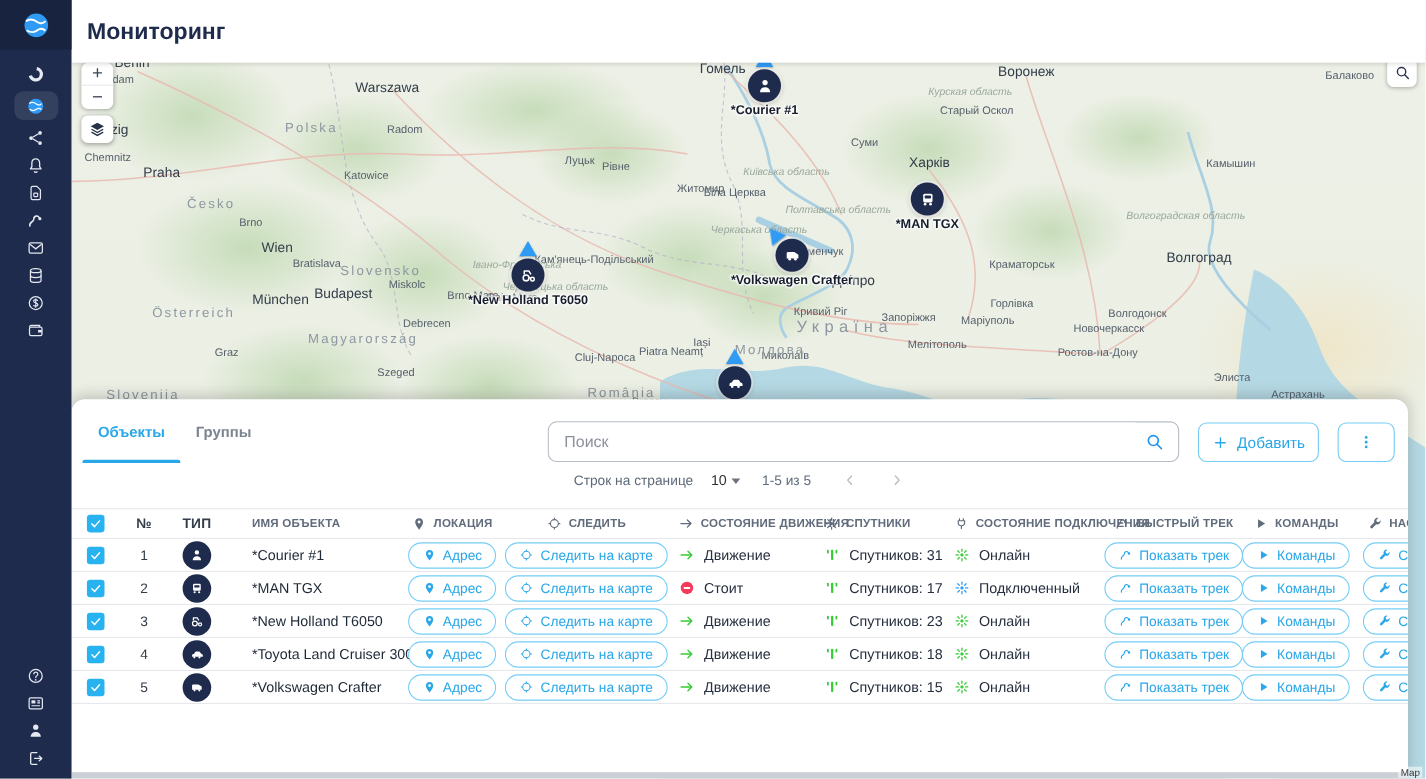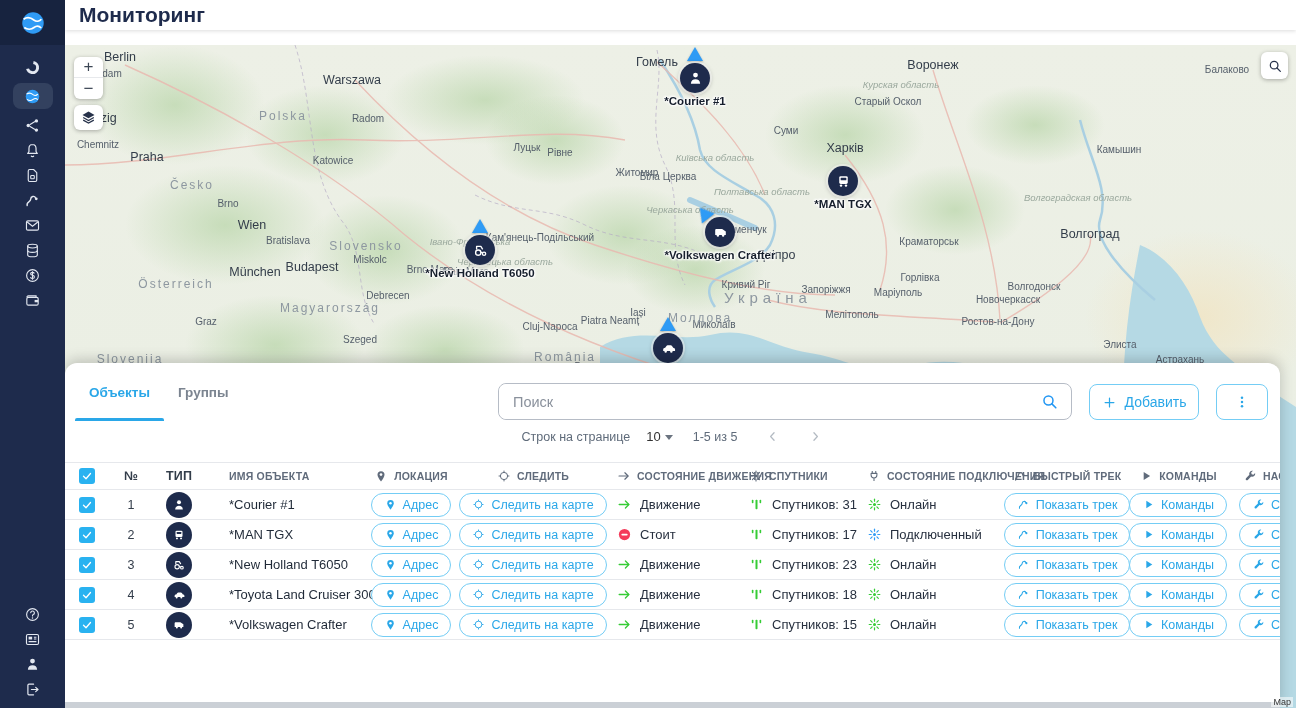--- a/index.html
+++ b/index.html
@@ -14,21 +14,21 @@
   .logo svg { width:30px; height:30px; color:#2f9bf5; }
   .snav { display:flex; flex-direction:column; align-items:center; gap:7px; margin-top:13px; }
   .snav.bottom { margin-top:auto; margin-bottom:10px; }
   .sitem { width:40px; height:18px; display:flex; align-items:center; justify-content:center; border-radius:8px; cursor:pointer; }
   .sitem svg { width:17px; height:17px; color:#e3e8f1; }
   .sitem.active { height:26px; background:#33415f; }
   .sitem.active svg { color:#2f9bf5; width:19px; height:19px; }
 
   
   .main { position:relative; flex:1; height:708px; }
-  header { position:absolute; top:0; left:0; right:0; height:30px; background:#fff; z-index:30;
+  header { position:absolute; top:0; left:0; right:0; height:57px; background:#fff; z-index:30;
     display:flex; align-items:center; padding:0 14px; box-shadow:0 1px 4px rgba(0,0,0,.14); }
   .title { font-size:21px; font-weight:700; color:#1e2b4c; }
   .hright { margin-left:auto; display:flex; align-items:center; gap:17px; }
   .theme-toggle { position:relative; width:38px; height:14px; cursor:pointer; }
   .theme-toggle .track { position:absolute; left:10px; top:2px; width:26px; height:11px; border-radius:6px; background:#b6bdc5; }
   .theme-toggle .knob { position:absolute; left:0; top:-3px; width:20px; height:20px; border-radius:50%;
     background:#fff; box-shadow:0 1px 3px rgba(0,0,0,.35); display:flex; align-items:center; justify-content:center; }
   .theme-toggle .knob svg { width:14px; height:14px; color:#5a6472; }
   .htime { font-size:14px; color:#2c3a4f; font-weight:500; letter-spacing:.3px; }
   .hbell svg { width:19px; height:19px; color:#1f2b4a; display:block; }
@@ -469,21 +469,21 @@
           <span class="mlbl s" style="left: 268px; top: 115px;">Katowice</span>
           <span class="mlbl s" style="left: 462px; top: 102px;">Луцьк</span>
           <span class="mlbl s" style="left: 495px; top: 107px;">Рівне</span>
           <span class="mlbl s" style="left: 572px; top: 127px;">Житомир</span>
           <span class="mlbl s" style="left: 603px; top: 131px;">Біла Церква</span>
           <span class="mlbl rg" style="left: 650px; top: 112px;">Київська область</span>
           <span class="mlbl c" style="left: 592px; top: 17px;">Гомель</span>
           <span class="mlbl s" style="left: 721px; top: 85px;">Суми</span>
           <span class="mlbl c" style="left: 868px; top: 20px;">Воронеж</span>
           <span class="mlbl s" style="left: 823px; top: 56px;">Старый Оскол</span>
-          <span class="mlbl rg" style="left: 836px; top: 39px;">Курская область</span>
+          <span class="mlbl rg" style="left: 817px; top: 39px;">Курская область</span>
           <span class="mlbl c" style="left: 780px; top: 103px;">Харків</span>
           <span class="mlbl rg" style="left: 697px; top: 146px;">Полтавська область</span>
           <span class="mlbl s" style="left: 677px; top: 184px;">Кременчук</span>
           <span class="mlbl c" style="left: 711px; top: 210px;">Дніпро</span>
           <span class="mlbl s" style="left: 864px; top: 196px;">Краматорськ</span>
           <span class="mlbl s" style="left: 855px; top: 232px;">Горлівка</span>
           <span class="mlbl big" style="left: 703px; top: 252px;">Україна</span>
           <span class="mlbl rg" style="left: 625px; top: 164px;">Черкаська область</span>
           <span class="mlbl s" style="left: 681px; top: 239px;">Кривий Ріг</span>
           <span class="mlbl s" style="left: 761px; top: 244px;">Запоріжжя</span>
@@ -495,21 +495,21 @@
           <span class="mlbl s" style="left: 545px; top: 275px;">Piatra Neamț</span>
           <span class="mlbl s" style="left: 485px; top: 281px;">Cluj-Napoca</span>
           <span class="mlbl ctry" style="left: 500px; top: 312px;">România</span>
           <span class="mlbl s" style="left: 525px; top: 321px;">Brașov</span>
           <span class="mlbl s" style="left: 580px; top: 334px;">Galați</span>
           <span class="mlbl s" style="left: 553px; top: 346px;">Ploiești</span>
           <span class="mlbl s" style="left: 323px; top: 250px;">Debrecen</span>
           <span class="mlbl s" style="left: 365px; top: 224px;">Brno Mare</span>
           <span class="mlbl s" style="left: 401px; top: 226px;">Baia Mare</span>
           <span class="mlbl s" style="left: 305px; top: 214px;">Miskolc</span>
-          <span class="mlbl ctry" style="left: 281px; top: 201px; margin-left: 20px;">Slovensko</span>
+          <span class="mlbl ctry" style="left: 281px; top: 201px;">Slovensko</span>
           <span class="mlbl ctry" style="left: 111px; top: 239px;">Österreich</span>
           <span class="mlbl s" style="left: 141px; top: 276px;">Graz</span>
           <span class="mlbl ctry" style="left: 65px; top: 314px;">Slovenija</span>
           <span class="mlbl s" style="left: 102px; top: 332px;">Zagreb</span>
           <span class="mlbl s" style="left: 295px; top: 294px;">Szeged</span>
           <span class="mlbl s" style="left: 475px; top: 192px;">Кам'янець-Подільський</span>
           <span class="mlbl rg" style="left: 440px; top: 216px;">Чернівецька область</span>
           <span class="mlbl rg" style="left: 405px; top: 196px;">Івано-Франківська</span>
           <span class="mlbl c" style="left: 1025px; top: 189px;">Волгоград</span>
           <span class="mlbl rg" style="left: 1013px; top: 152px;">Волгоградская область</span>

